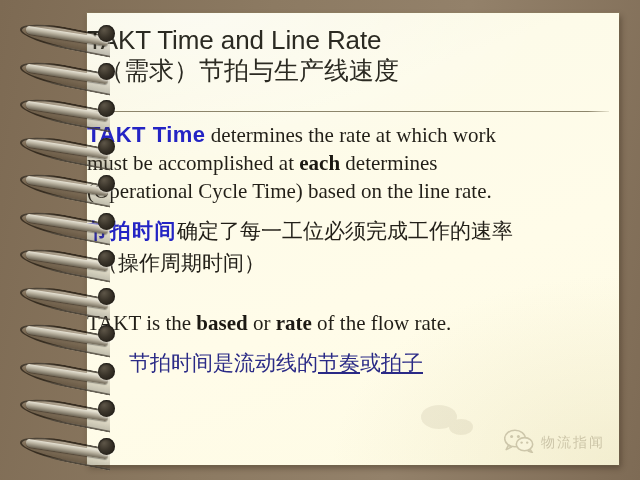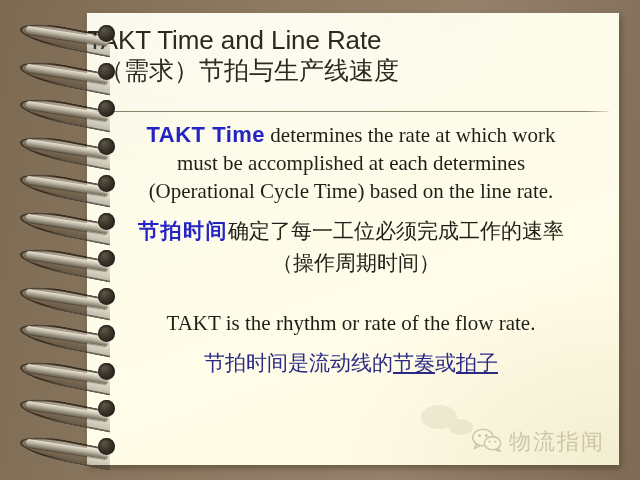--- a/index.html
+++ b/index.html
@@ -127,21 +127,20 @@
 
   #body-block {
     position: absolute;
     left: 0px;
     top: 108px;
     width: 528px;
   }
 
   .para {
     margin: 0;
-    text-align: center;
   }
   .line {
     white-space: nowrap;
   }
 
   .en {
     font-family: "Liberation Serif", serif;
     font-size: 21px;
     line-height: 28px;
     color: #221f18;
@@ -160,23 +159,24 @@
     color: #2424c4;
     letter-spacing: .5px;
   }
   .cn-blue {
     color: #2424c4;
     font-weight: bold;
     letter-spacing: 1.5px;
   }
   .navy {
     color: #2a2a86;
+    padding-left: 42px;
   }
   b.bold {
-    font-weight: normal;
+    font-weight: bold;
     color: #1c1913;
   }
   .ul {
     text-decoration: underline;
     text-underline-offset: 2px;
   }
 
   .gap-sm { height: 10px; }
   .gap-lg { height: 30px; }
 
@@ -186,21 +186,21 @@
     right: 14px;
     bottom: 8px;
     display: flex;
     align-items: center;
     gap: 7px;
     opacity: .30;
     pointer-events: none;
   }
   #wm-text {
     font-family: "Liberation Serif", serif;
-    font-size: 22px;
+    font-size: 14px;
     color: #6f6344;
     letter-spacing: 2px;
     white-space: nowrap;
   }
   #wm-icon { display:block; }
 
   #watermark-ghost {
     position: absolute;
     left: 330px;
     bottom: 28px;
@@ -240,21 +240,21 @@
         <div class="gap-sm"></div>
 
         <div class="para">
           <div class="line cn"><span class="cn-blue">节拍时间</span><span>确定了每一工位必须完成工作的速率</span></div>
           <div class="line cn" style="padding-left:10px">（操作周期时间）</div>
         </div>
 
         <div class="gap-lg"></div>
 
         <div class="para">
-          <div class="line en"><span>TAKT is the </span><b class="bold">rhythm</b><span> or </span><b class="bold">rate</b><span> of the flow rate.</span></div>
+          <div class="line en"><span>TAKT is the </span><b class="bold">based</b><span> or </span><b class="bold">rate</b><span> of the flow rate.</span></div>
         </div>
 
         <div class="gap-sm"></div>
 
         <div class="para">
           <div class="line cn navy"><span>节拍时间是流动线的</span><span class="ul">节奏</span><span>或</span><span class="ul">拍子</span></div>
         </div>
 
       </div>
     </div>

